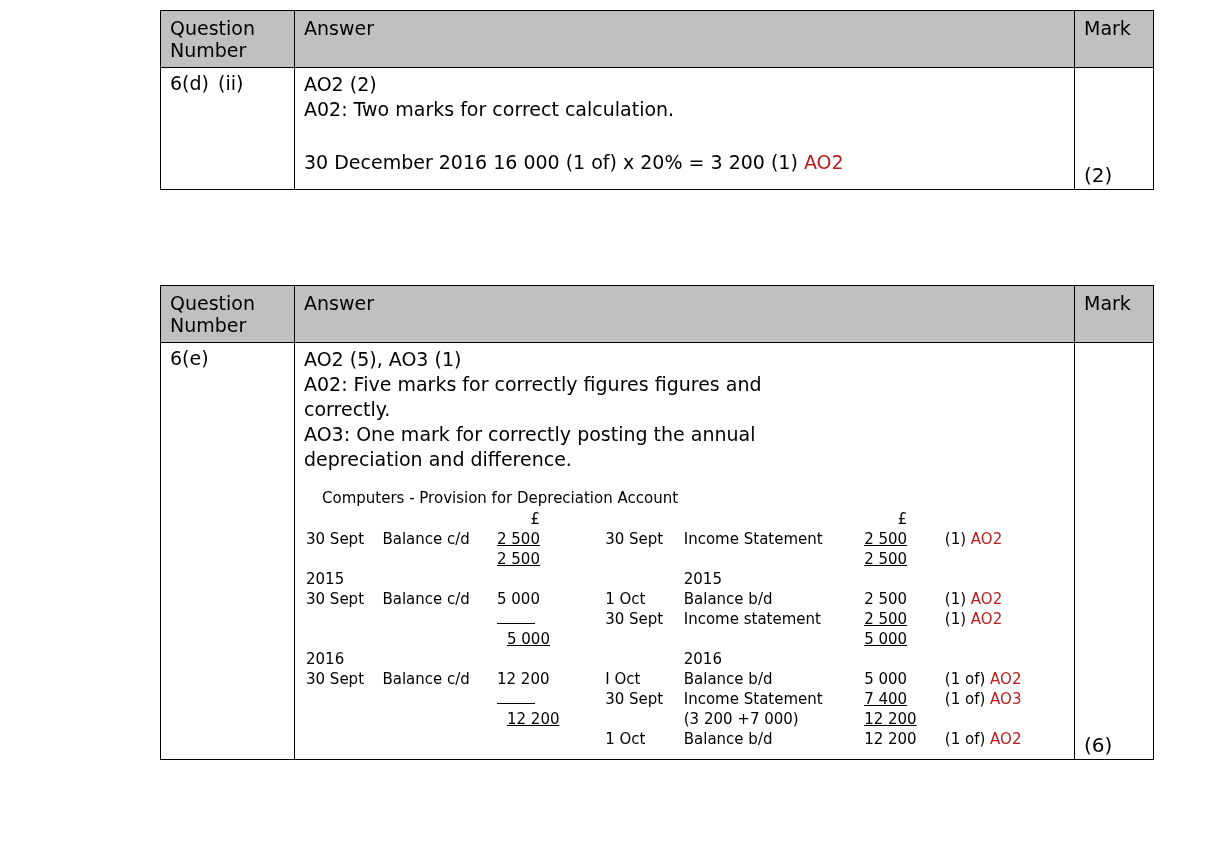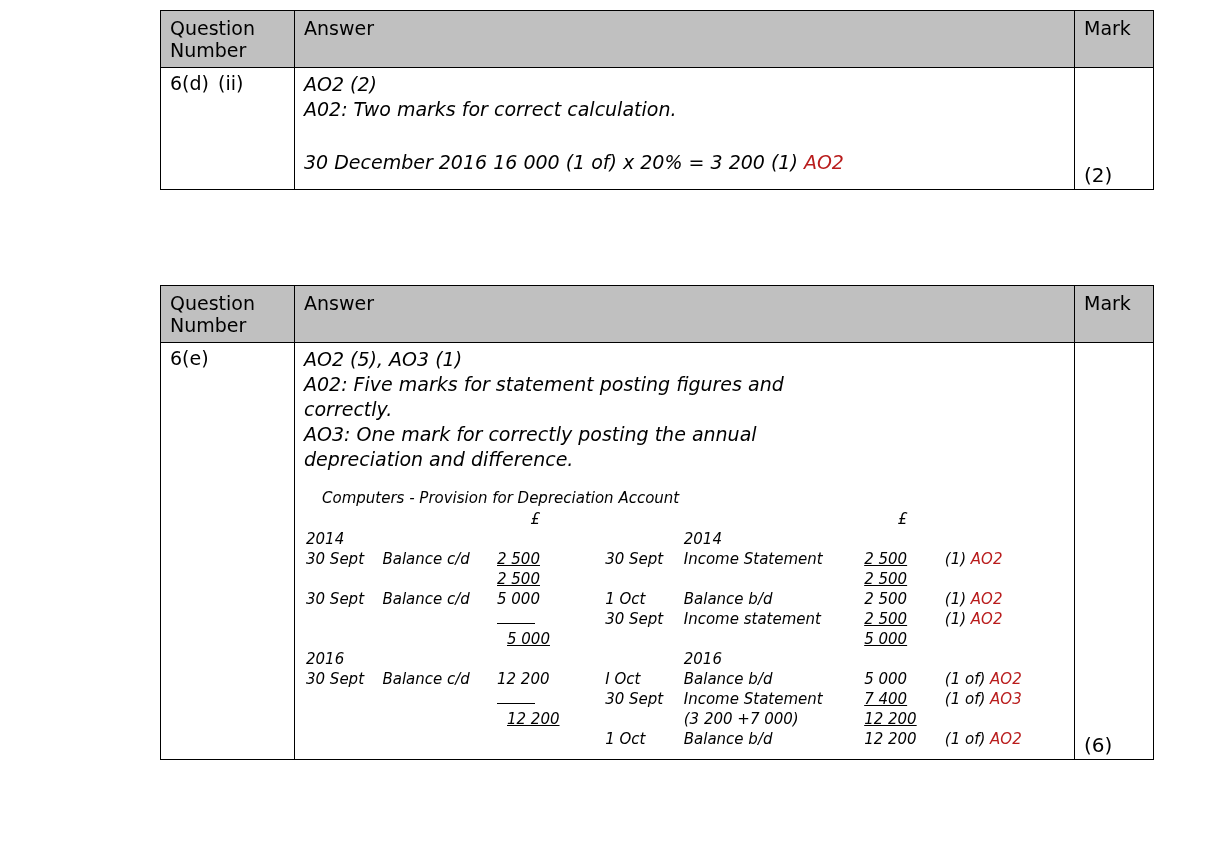--- a/index.html
+++ b/index.html
@@ -48,21 +48,20 @@
   .qnum {
     font-size: 19px;
     line-height: 23px;
     white-space: nowrap;
   }
   .qnum .sub { margin-left: 9px; }
 
   .answer-cell {
     font-size: 19px;
     line-height: 25px;
-    font-style: italic;
   }
   .mark-cell {
     font-size: 19px;
     position: relative;
   }
   .mark-total {
     position: absolute;
     left: 9px;
     bottom: 2px;
     font-size: 20px;
@@ -171,21 +170,21 @@
       <td>Question Number</td>
       <td>Answer</td>
       <td>Mark</td>
     </tr>
     <tr>
       <td class="qnum">
         <span>6(e)</span>
       </td>
       <td class="answer-cell">
         <div class="ao-line">AO2 (5), AO3 (1)</div>
-        <div class="ao-line">A02: Five marks for statement posting figures and</div>
+        <div class="ao-line">A02: Five marks for correctly figures figures and</div>
         <div class="ao-line">correctly.</div>
         <div class="ao-line">AO3: One mark for correctly posting the annual</div>
         <div class="ao-line">depreciation and difference.</div>
 
         <div class="ledger">
           <div class="ledger-title">Computers - Provision for Depreciation Account</div>
           <table>
             <colgroup>
               <col class="c-date">
                   <col class="c-det">
@@ -202,30 +201,20 @@
               <td></td>
               <td></td>
               <td class="ctr">£</td>
               <td></td>
               <td></td>
               <td></td>
               <td class="ctr">£</td>
               <td></td>
             </tr>
 
-            <tr>
-              <td>2014</td>
-              <td></td>
-              <td></td>
-              <td></td>
-              <td></td>
-              <td class="ctr">2014</td>
-              <td></td>
-              <td></td>
-            </tr>
 
             <tr>
               <td>30 Sept</td>
               <td>Balance c/d</td>
               <td class="u">2 500</td>
               <td></td>
               <td>30 Sept</td>
               <td class="ctr">Income Statement</td>
               <td><span class="u">2 500</span></td>
               <td><span>(1)</span> <span class="red">AO2</span></td>
@@ -235,20 +224,30 @@
               <td></td>
               <td></td>
               <td class="u">2 500</td>
               <td></td>
               <td></td>
               <td></td>
               <td class="u">2 500</td>
               <td></td>
             </tr>
 
+            <tr>
+              <td>2015</td>
+              <td></td>
+              <td></td>
+              <td></td>
+              <td></td>
+              <td class="ctr">2015</td>
+              <td></td>
+              <td></td>
+            </tr>
 
             <tr>
               <td>30 Sept</td>
               <td>Balance c/d</td>
               <td>5 000</td>
               <td></td>
               <td>1 Oct</td>
               <td class="ctr">Balance b/d</td>
               <td>2 500</td>
               <td><span>(1)</span> <span class="red">AO2</span></td>

